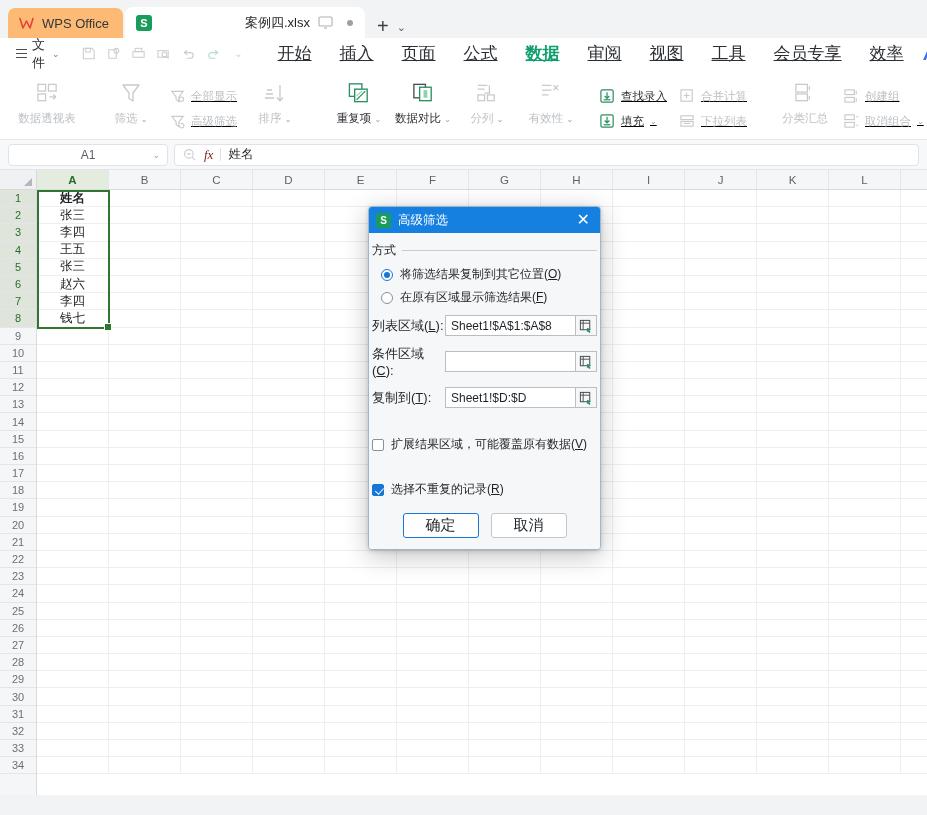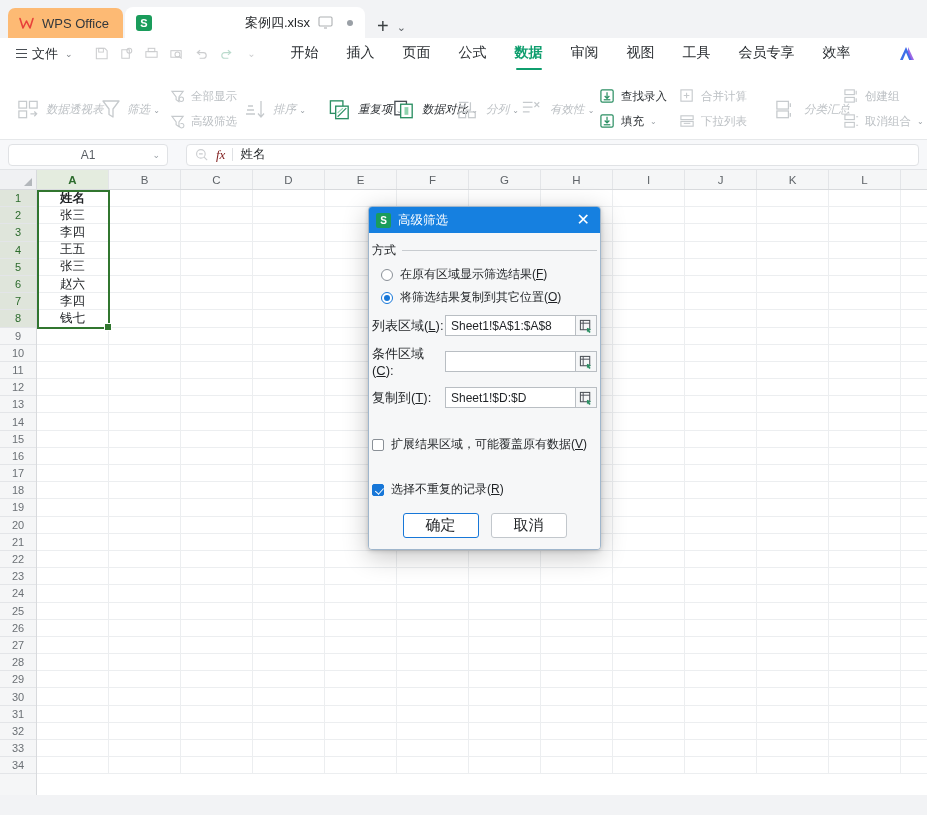--- a/index.html
+++ b/index.html
@@ -61,59 +61,59 @@
     display: flex; align-items: center; gap: 5px;
     font-size: 13px; color: #2b2f33; padding: 0 6px;
   }
   .hamburger { display: inline-flex; flex-direction: column; gap: 2.5px; }
   .hamburger i { display: block; width: 11px; height: 1.4px; background: #4a4f55; }
   .mini-chev { font-size: 9px; color: #7a7f85; margin-left: 2px; }
   .qat { display: flex; align-items: center; gap: 3px; margin-left: 12px; }
   .qat-ic { width: 22px; height: 22px; display: flex; align-items: center; justify-content: center; opacity: .32; }
   .tabs-main { display: flex; align-items: center; gap: 0; margin-left: 14px; }
   .mtab {
-    font-size: 14px; color: #2b2f33; padding: 5px 14px 6px;
-    position: relative; white-space: nowrap;
+    font-size: 17px; color: #2b2f33; padding: 5px 14px 6px;
+    position: relative; white-space: nowrap; text-decoration: underline;
   }
   .mtab.active { color: #0f9e6e; font-weight: bold; }
   .mtab.active:after {
     content: ''; position: absolute; left: 50%; transform: translateX(-50%);
     bottom: -2px; width: 26px; height: 2.5px; background: #0f9e6e; border-radius: 2px;
   }
   .ai-badge { margin-left: auto; padding-right: 10px; display:flex; align-items:center; }
 
   
   .ribbon {
     height: 70px; background: #ffffff;
     display: flex; align-items: stretch; padding: 4px 8px 0 10px;
     border-bottom: 1px solid #e6e8ea; position: relative;
   }
   .rgroup { display: flex; align-items: stretch; gap: 2px; padding: 0 6px; }
   .rsep { width: 1px; background: #eceef0; margin: 8px 5px 10px; }
   .rbig {
-    width: 62px; display: flex; flex-direction: row; align-items: center;
-    justify-content: flex-start; padding-top: 6px; gap: 5px; font-style: italic;
+    width: 62px; display: flex; flex-direction: column; align-items: center;
+    justify-content: flex-start; padding-top: 6px; gap: 5px;
   }
   .rbig .lbl { font-size: 11.5px; color: #bcc0c4; white-space: nowrap; }
   .rbig.enabled .lbl { color: #2b2f33; }
   .ricon { height: 26px; display: flex; align-items: center; justify-content: center; }
-  .rstack { display: flex; flex-direction: column; justify-content: center; gap: 2px; padding-top: 4px; }
+  .rstack { display: flex; flex-direction: column; justify-content: center; gap: 2px; padding-top: 4px; text-decoration: underline; }
   .rsmall {
     display: flex; align-items: center; gap: 5px; padding: 3px 5px;
     font-size: 11.5px; color: #bcc0c4; white-space: nowrap; border-radius: 4px;
   }
   .rsmall.enabled { color: #2b2f33; }
   .rsmall .si { width: 17px; height: 17px; display: flex; align-items: center; justify-content: center; flex: 0 0 17px;}
   .caret { font-size: 8px; color: #9aa0a6; margin-left: 1px; }
   .rbig .caret { color: #9aa0a6; }
 
   
   .fbar {
     height: 30px; background: #f7f8fa; display: flex; align-items: center;
-    padding: 0 8px; gap: 18px; border-bottom: 1px solid #e2e4e7;
+    padding: 0 8px; gap: 6px; border-bottom: 1px solid #e2e4e7;
   }
   .namebox {
     width: 160px; height: 22px; background: #fff; border: 1px solid #e0e2e5;
     border-radius: 4px; display: flex; align-items: center; justify-content: center;
     font-size: 12px; color: #5a5f65; position: relative;
   }
   .namebox .nb-chev { position: absolute; right: 7px; font-size: 9px; color: #9aa0a6; }
   .fx-wrap {
     flex: 1; height: 22px; background: #fff; border: 1px solid #e0e2e5; border-radius: 4px;
     display: flex; align-items: center; gap: 7px; padding: 0 8px; font-size: 12.5px; color: #26292c;
@@ -1074,26 +1074,26 @@
         <span class="dlg-close">✕</span>
       </div>
       <div class="dlg-body">
 
         <div class="grp-label">
           <span>方式</span>
           <span class="grp-line"></span>
         </div>
 
         <div class="radio-row">
+          <span class="radio on"></span>
+          <label><span>将筛选结果复制到其它位置(</span><span class="u">O</span><span>)</span></label>
+        </div>
+        <div class="radio-row">
           <span class="radio"></span>
           <label><span>在原有区域显示筛选结果(</span><span class="u">F</span><span>)</span></label>
-        </div>
-        <div class="radio-row">
-          <span class="radio on"></span>
-          <label><span>将筛选结果复制到其它位置(</span><span class="u">O</span><span>)</span></label>
         </div>
 
         <div class="field-row">
           <span class="field-lbl"><span>列表区域(</span><span class="u">L</span><span>):</span></span>
           <span class="field-in">Sheet1!$A$1:$A$8</span>
           <span class="picker">
             <svg width="14" height="14" viewBox="0 0 15 15">
                 <rect x="1.5" y="1.5" width="10" height="10" fill="none" stroke="#4a4f55" stroke-width="1.1"></rect>
                 <path d="M1.5 4.5h10M4.5 1.5v10" stroke="#4a4f55" stroke-width="1"></path>
                 <path d="M8.5 9.5l4.5 1.5-2 1 1.5 2-1.5 1-1.5-2-1 1.5z" fill="#2b8f63"></path>

